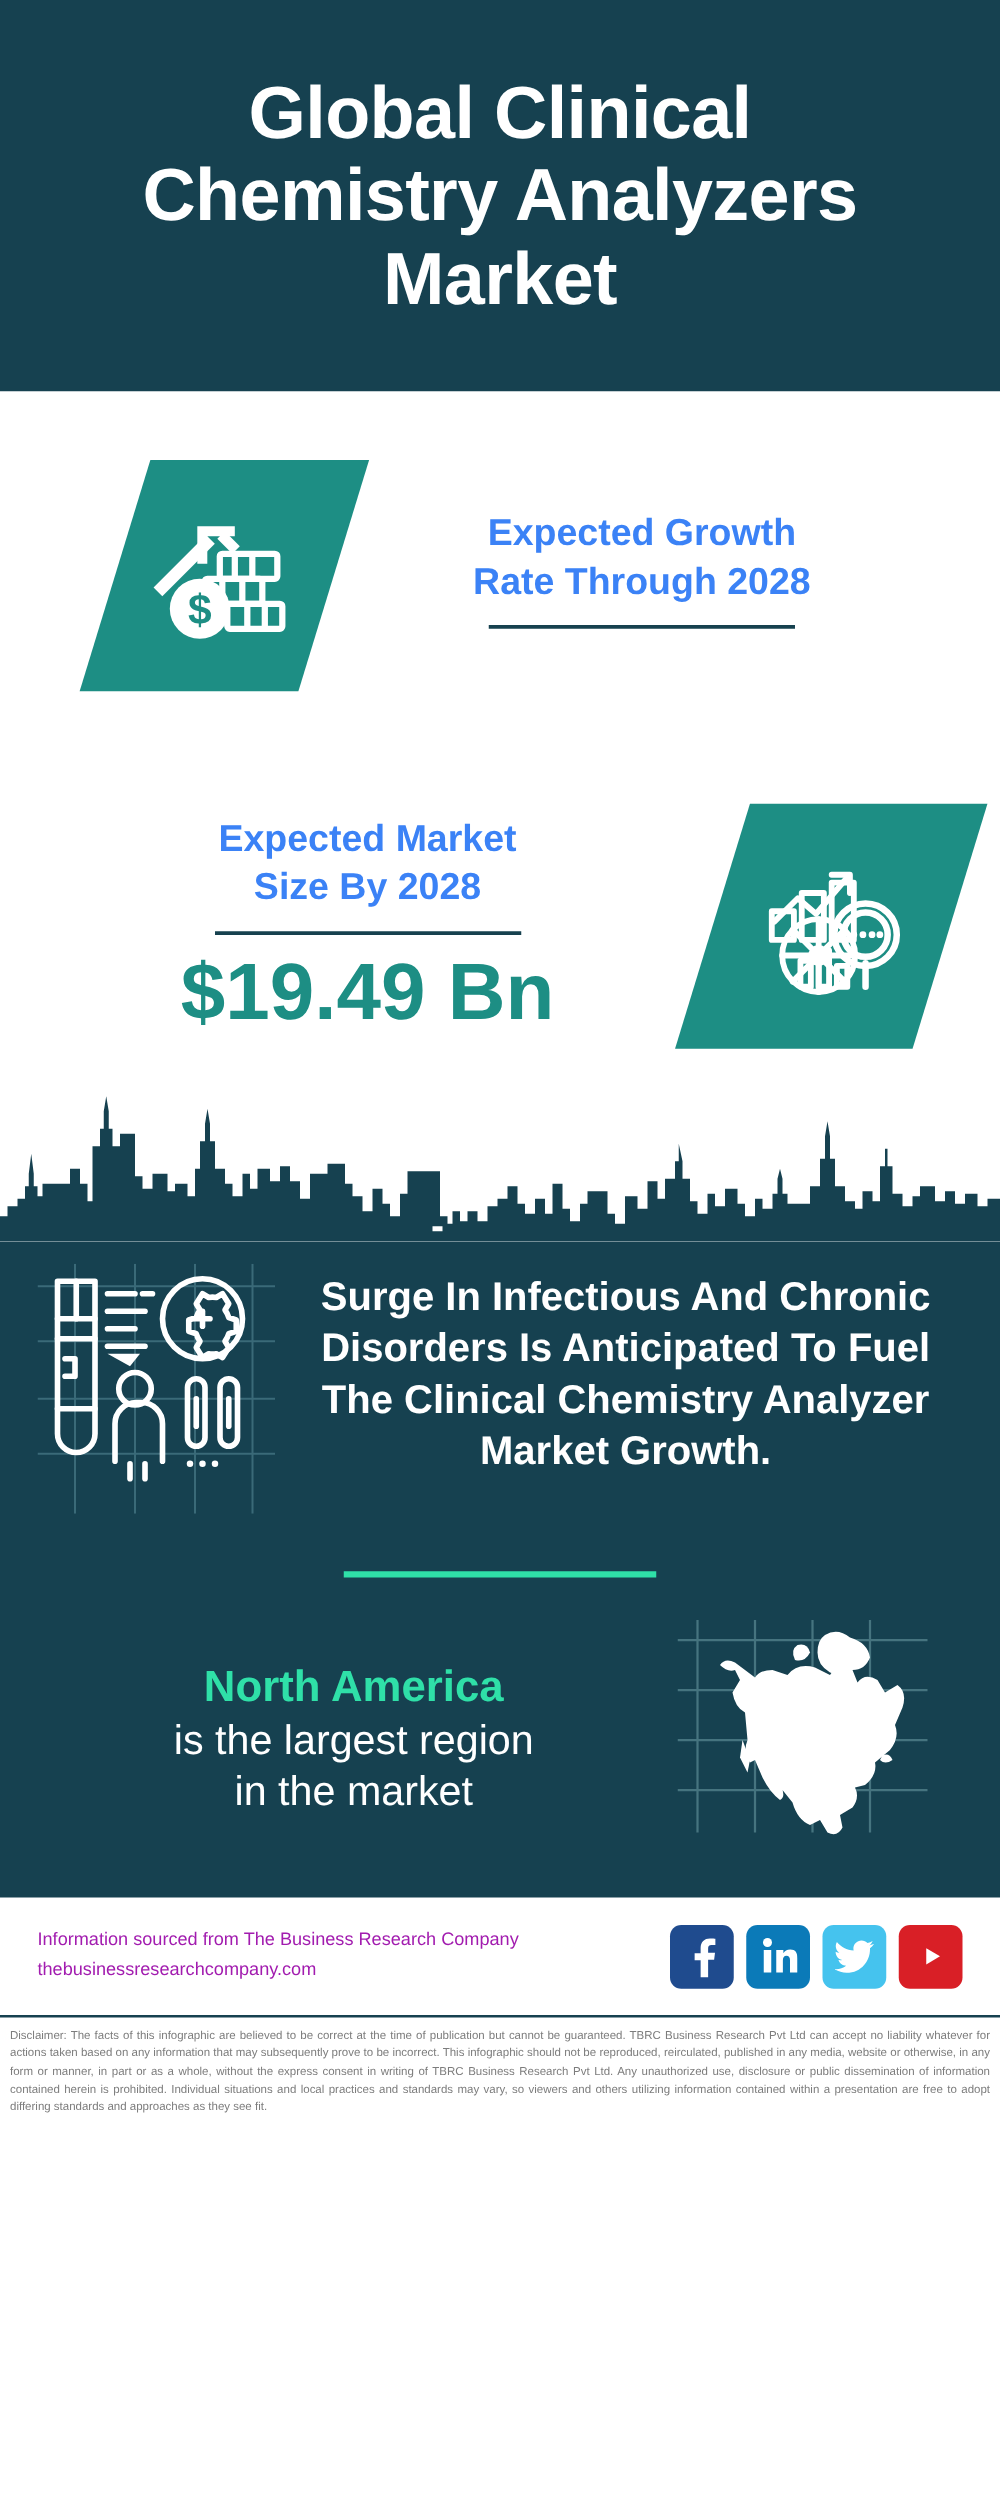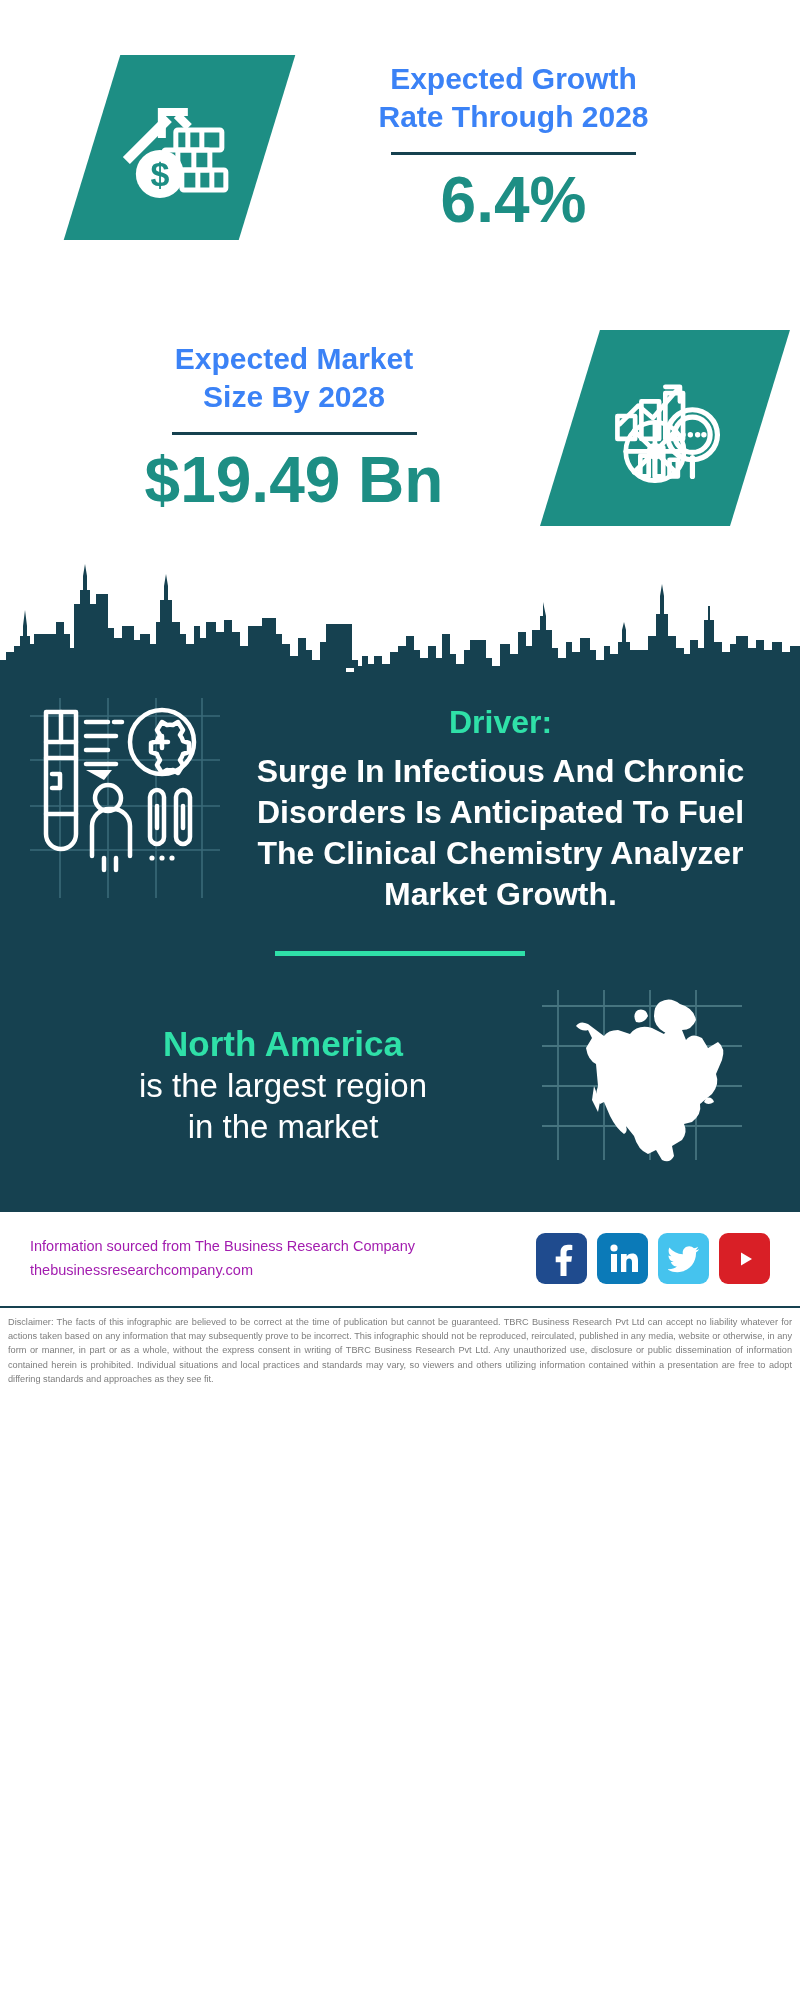--- a/index.html
+++ b/index.html
@@ -117,20 +117,27 @@
     text-align:justify;
   }
 
   .grid-lines { position:absolute; inset:0; }
 </style>
 </head>
 <body>
 
 <div class="page">
 
+  <div class="header">
+    <div class="header-title">
+      <div>Global Clinical</div>
+      <div>Chemistry Analyzers</div>
+      <div>Market</div>
+    </div>
+  </div>
 
   <div class="stat-row row1">
     <div class="para icon1-box">
       <div class="para-inner">
         <svg width="120" height="120" viewBox="0 0 120 120">
           <g fill="#ffffff">
             <path d="M10 76 L52 34 L45 27 L3 69 Z"></path>
             <path d="M38 20 h30 v8 h-22 v22 h-8 Z"></path>
             <path d="M60 24 l12 12 l-6 6 l-12 -12 Z"></path>
           </g>
@@ -149,21 +156,20 @@
           <text x="40" y="98" font-family="'Liberation Sans',sans-serif" font-size="34" font-weight="bold" fill="#1d8e84" text-anchor="middle">$</text>
         </svg>
       </div>
     </div>
     <div class="stat-text">
       <div class="stat-label">
         <div>Expected Growth</div>
         <div>Rate Through 2028</div>
       </div>
       <div class="stat-rule"></div>
-      <div class="stat-value">6.4%</div>
     </div>
   </div>
 
   <div class="stat-row row2">
     <div class="stat-text">
       <div class="stat-label">
         <div>Expected Market</div>
         <div>Size By 2028</div>
       </div>
       <div class="stat-rule"></div>
@@ -252,21 +258,20 @@
             <line x1="153" y1="108" x2="153" y2="130"></line>
           </g>
           <g fill="#ffffff">
             <circle cx="122" cy="160" r="2.6"></circle>
               <circle cx="132" cy="160" r="2.6"></circle>
               <circle cx="142" cy="160" r="2.6"></circle>
           </g>
         </svg>
       </div>
       <div class="driver-text">
-        <div class="driver-head">Driver:</div>
         <div class="driver-body">
           <div>Surge In Infectious And Chronic</div>
           <div>Disorders Is Anticipated To Fuel</div>
           <div>The Clinical Chemistry Analyzer</div>
           <div>Market Growth.</div>
         </div>
       </div>
     </div>
 
     <div class="mid-rule"></div>

